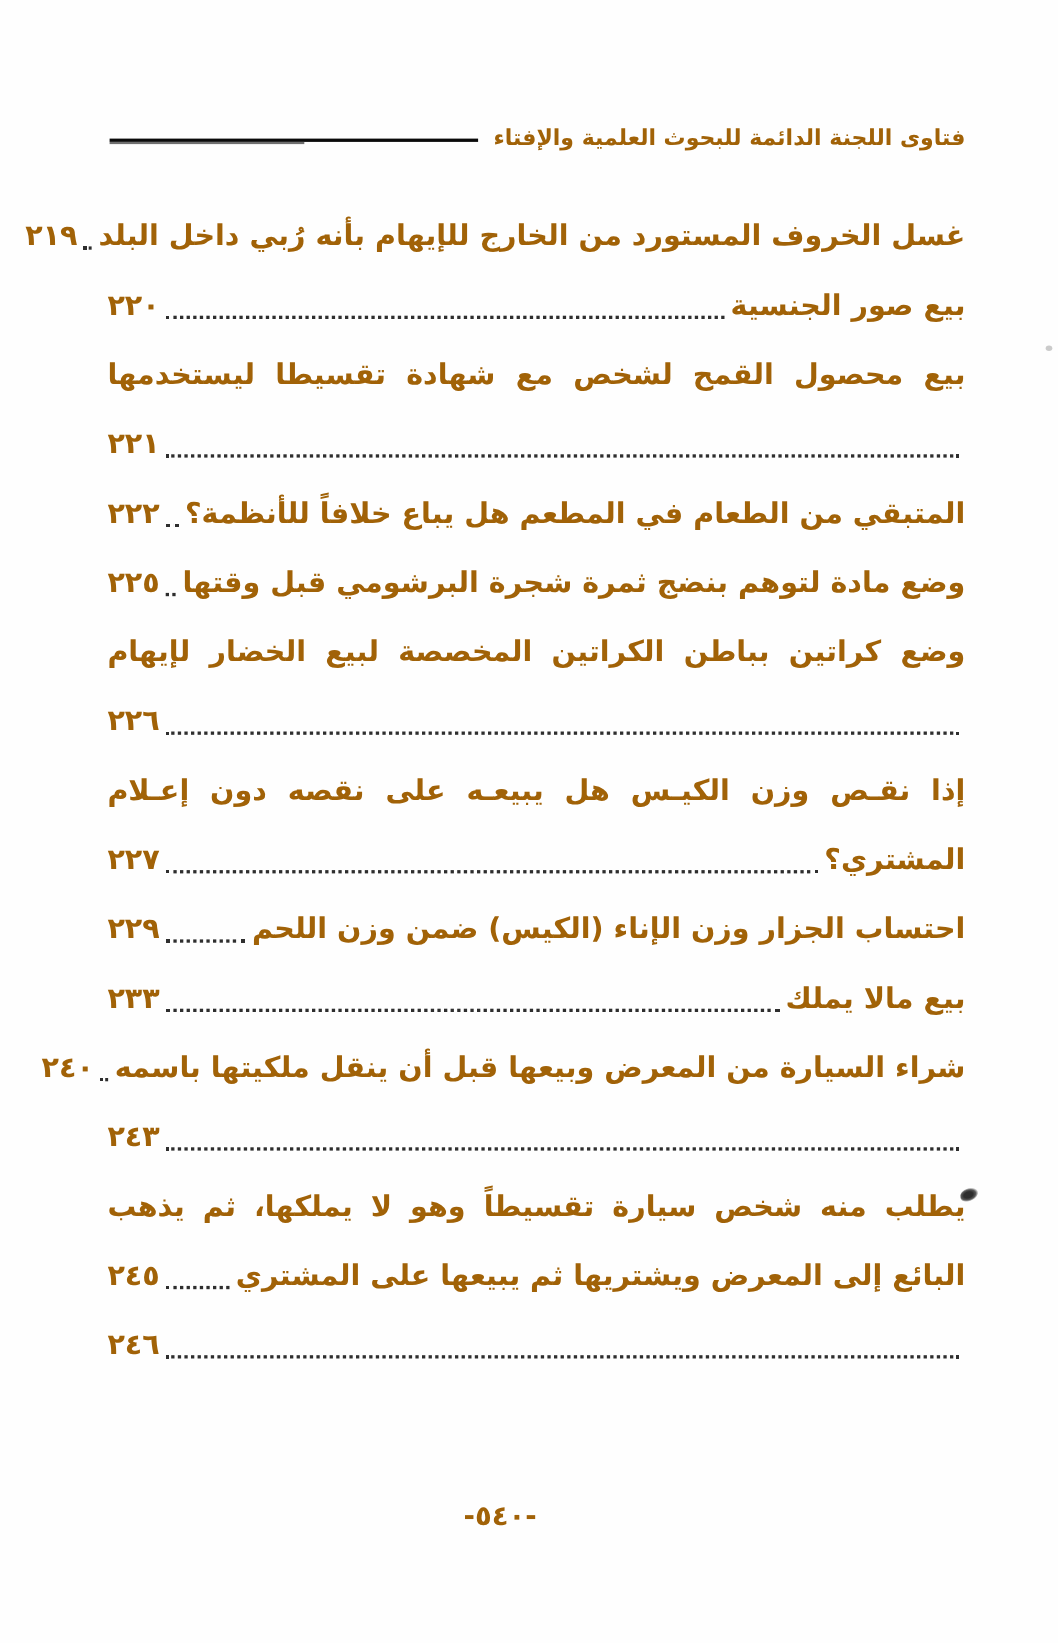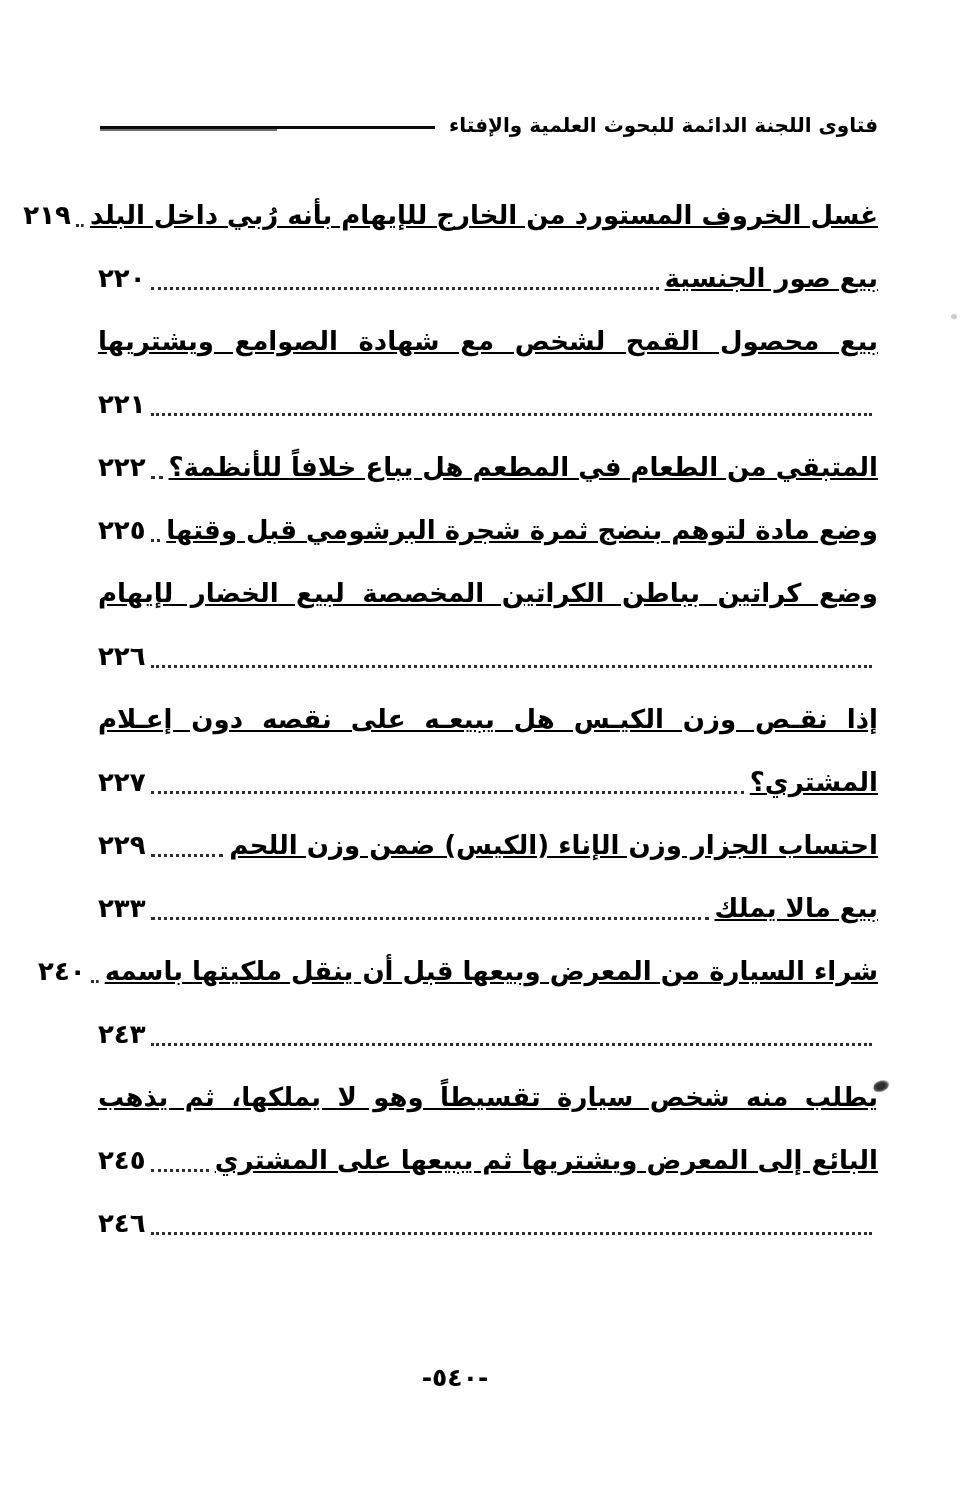--- a/index.html
+++ b/index.html
@@ -3,21 +3,21 @@
 <meta charset="utf-8">
 <style>
   * { margin:0; padding:0; box-sizing:border-box; }
   html, body { width:962px; background:#e9e9e9; }
   body { font-family:"DejaVu Sans", sans-serif; }
 
   .page {
     position:relative;
     width:962px; height:1494px;
     background:#fefefe;
-    color:#000000;
+    color:#a16207;
     direction:rtl;
     padding:112px 84px 0 98px;
     overflow:hidden;
   }
 
   
   .header {
     display:flex; align-items:baseline; gap:10px;
     font-size:20px; font-weight:bold; line-height:1.35;
     white-space:nowrap;
@@ -31,21 +31,21 @@
   }
 
   
   .toc { margin-top:44px; }
   .row {
     position:relative;
     display:flex; align-items:center;
     height:63px;
     font-size:26px; font-weight:bold;
   }
-  .row .t { white-space:nowrap; letter-spacing:-0.3px;text-decoration:underline; }
+  .row .t { white-space:nowrap; letter-spacing:-0.3px; }
   .row.justify .t {
     display:block; width:100%;
     white-space:normal;
     text-align:justify; text-align-last:justify;
   }
   .leader {
     flex:1 1 0; min-width:8px; height:0;
     border-bottom:3px dotted #2e2e2e;
     margin:22px 6px 0 5px;
   }
@@ -96,21 +96,21 @@
     <span class="num">٢١٩</span>
   </div>
       <div class="row">
 
     <span class="t">بيع صور الجنسية</span>
     <span class="leader"></span>
     <span class="num">٢٢٠</span>
   </div>
       <div class="row justify">
 
-    <span class="t">بيع محصول القمح لشخص مع شهادة الصوامع ويشتريها</span>
+    <span class="t">بيع محصول القمح لشخص مع شهادة تقسيطا ليستخدمها</span>
 
   </div>
       <div class="row">
 
     <span class="leader"></span>
     <span class="num">٢٢١</span>
   </div>
       <div class="row">
 
     <span class="t">المتبقي من الطعام في المطعم هل يباع خلافاً للأنظمة؟</span>

